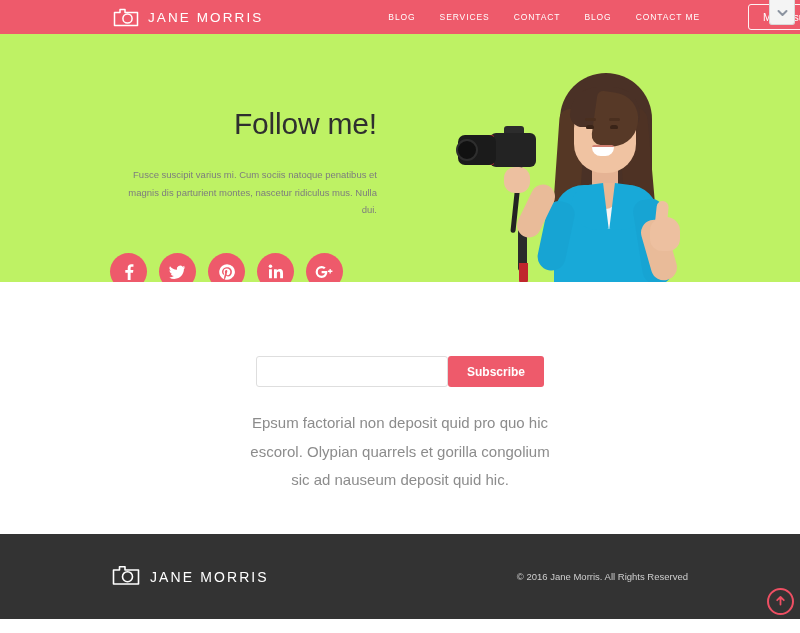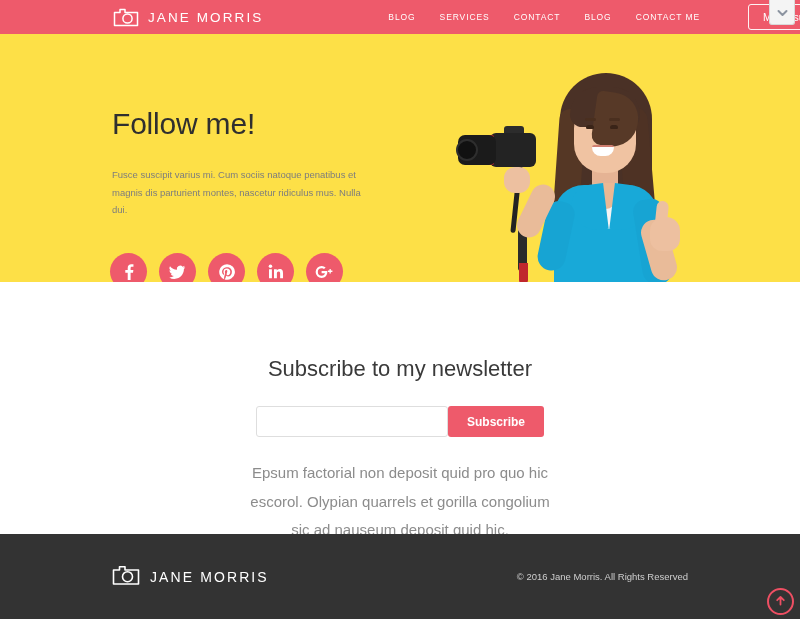--- a/index.html
+++ b/index.html
@@ -87,22 +87,23 @@
     display: flex;
     align-items: center;
     justify-content: center;
     cursor: pointer;
   }
 
   
   .hero {
     position: relative;
     height: 248px;
-    background: #fde047;
+    background: #bef264;
     overflow: hidden;
+    text-align: right;
   }
 
   .hero-inner {
     position: relative;
     width: 800px;
     height: 100%;
     margin: 0 auto;
   }
 
   .hero-copy {
@@ -578,21 +579,20 @@
       <div class="ph ph-cam-lens-ring"></div>
       <div class="ph ph-cam-lens"></div>
       <div class="ph ph-cam-glass"></div>
       <div class="ph ph-hand-l"></div>
     </div>
 
   </div>
 </section>
 
 <section class="newsletter">
-  <h2 class="newsletter-title">Subscribe to my newsletter</h2>
 
   <div class="subscribe-form">
     <input class="email-input" type="text" placeholder="" style="">
     <button class="subscribe-btn">Subscribe</button>
   </div>
 
   <p class="newsletter-note">Epsum factorial non deposit quid pro quo hic escorol. Olypian quarrels et gorilla congolium sic ad nauseum deposit quid hic.</p>
 </section>
 
 <footer class="site-footer">

